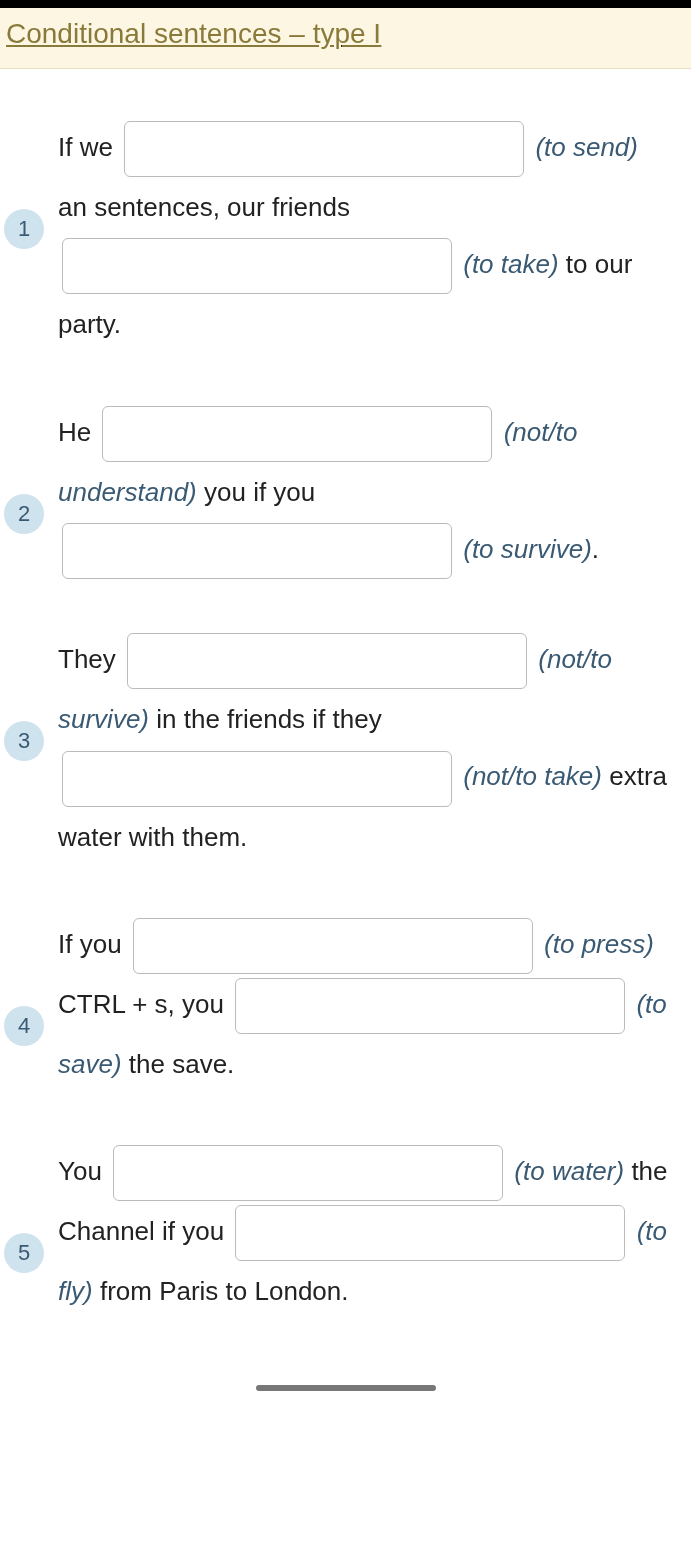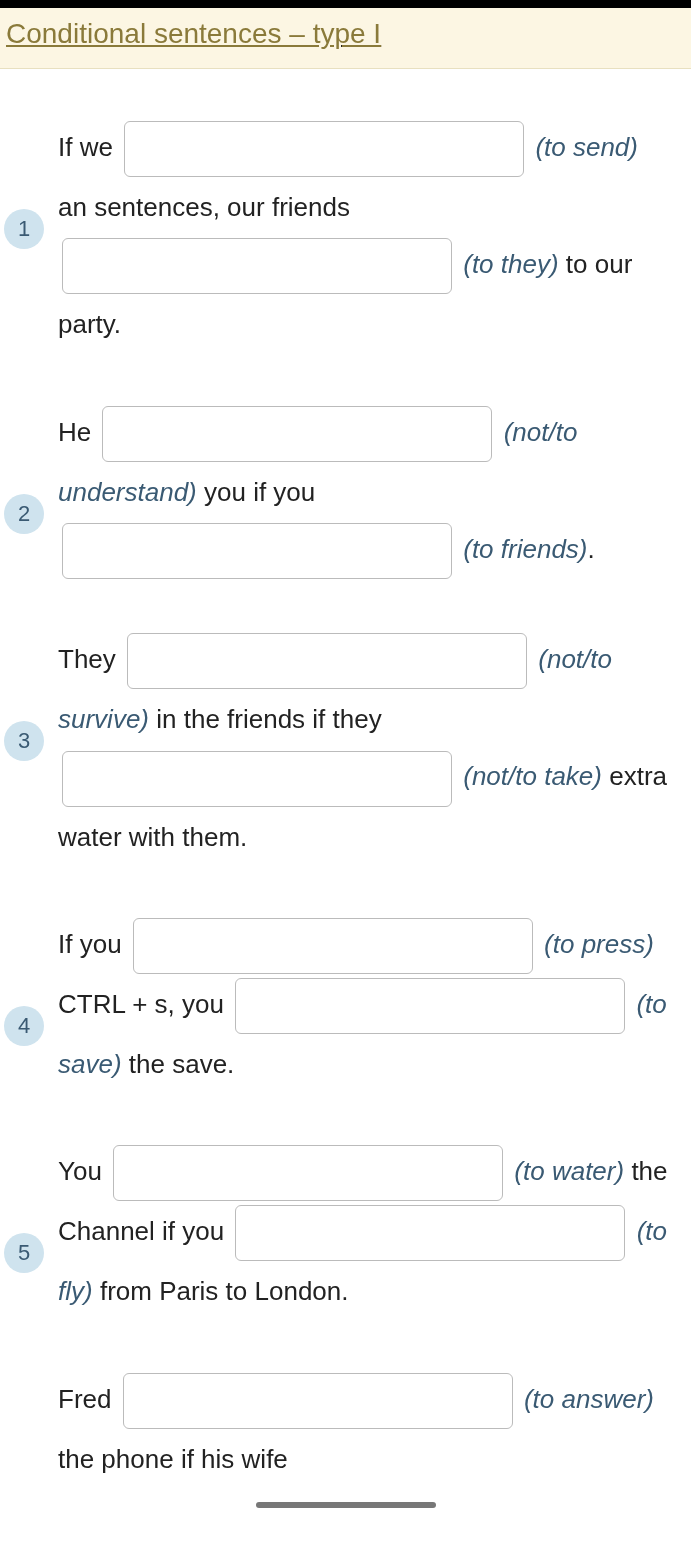--- a/index.html
+++ b/index.html
@@ -91,34 +91,34 @@
 <div class="exercise-list">
 
   <div class="item">
     <div class="num-badge">1</div>
     <div class="content">
       <span>If we </span>
       <input class="blank wider" type="text" style="">
       <span class="hint">(to send)</span>
       <span> an sentences, our friends </span>
       <input class="blank" type="text" style="">
-      <span class="hint">(to they)</span>
+      <span class="hint">(to take)</span>
       <span> to our party.</span>
     </div>
   </div>
 
   <div class="item">
     <div class="num-badge">2</div>
     <div class="content">
       <span>He </span>
       <input class="blank" type="text" style="">
       <span class="hint">(not/to understand)</span>
       <span> you if you </span>
       <input class="blank" type="text" style="">
-      <span class="hint">(to friends)</span><span>.</span>
+      <span class="hint">(to survive)</span><span>.</span>
     </div>
   </div>
 
   <div class="item">
     <div class="num-badge">3</div>
     <div class="content">
       <span>They </span>
       <input class="blank wider" type="text" style="">
       <span class="hint">(not/to survive)</span>
       <span> in the friends if they </span>
@@ -147,25 +147,16 @@
       <span>You </span>
       <input class="blank" type="text" style="">
       <span class="hint">(to water)</span>
       <span> the Channel if you </span>
       <input class="blank" type="text" style="">
       <span class="hint">(to fly)</span>
       <span> from Paris to London.</span>
     </div>
   </div>
 
-  <div class="item" style="margin-bottom:0">
-    <div class="num-badge" style="margin-top:50px;visibility:hidden">6</div>
-    <div class="content">
-      <span>Fred </span>
-      <input class="blank" type="text" style="">
-      <span class="hint">(to an­swer)</span>
-      <span> the phone if his wife </span>
-    </div>
-  </div>
 
 </div>
 
 <div class="handle"></div>
 
 </body></html>

